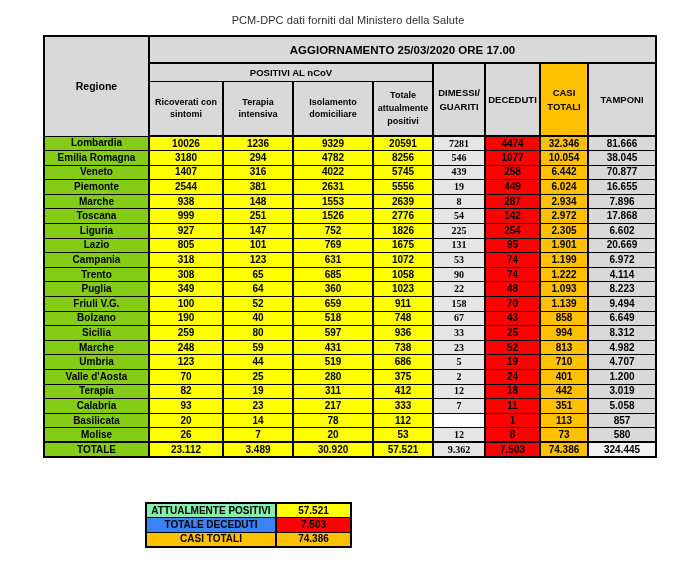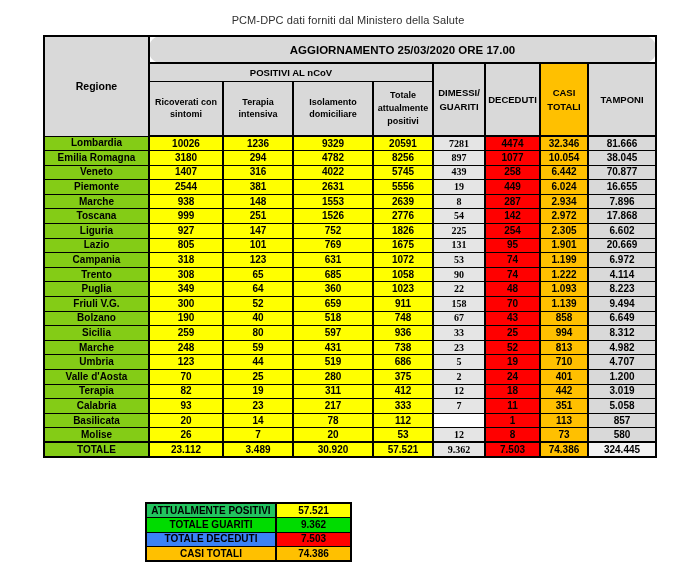--- a/index.html
+++ b/index.html
@@ -16,21 +16,21 @@
     border-collapse:collapse; table-layout:fixed;
     border:2px solid #000; background:#fff;
   }
   .main th, .main td {
     border:1px solid #000;
     border-left-width:2px; border-right-width:2px;
     text-align:center; vertical-align:middle;
     font-weight:bold; color:#000; padding:0 1px;
     overflow:hidden; white-space:normal;
   }
-  .main th.agg  { background:#d9d9d9; font-size:11.5px; height:27px; border-bottom-width:2px;border-radius:12px; }
+  .main th.agg  { background:#d9d9d9; font-size:11.5px; height:27px; border-bottom-width:2px; }
   .main th.region-h { background:#d9d9d9; font-size:10.5px; }
   .main th.grp  { background:#d9d9d9; font-size:9.5px; height:18px; }
   .main th.sh   { background:#d9d9d9; font-size:9px; height:55px; line-height:1.4; padding:0 3px; border-bottom-width:2px; }
   .main th.mh   { background:#d9d9d9; font-size:9.5px; line-height:1.4; border-bottom-width:2px; padding:0 2px; }
   .main th.mh-casi { background:#ffc000; }
 
   .main tbody td { height:14.6px; font-size:10px; line-height:1; }
   .main td.region { background:#84cc16; }
   .main td.c-yellow { background:#ffff00; }
   .main td.c-green  { background:#e5e5e5;font-family:Liberation Serif, serif; }
@@ -99,21 +99,21 @@
         <td class="c-red">4474</td>
         <td class="c-orange">32.346</td>
         <td class="c-gray">81.666</td>
       </tr>
       <tr>
         <td class="region">Emilia Romagna</td>
         <td class="c-yellow">3180</td>
         <td class="c-yellow">294</td>
         <td class="c-yellow">4782</td>
         <td class="c-yellow">8256</td>
-        <td class="c-green">897</td>
+        <td class="c-green">546</td>
         <td class="c-red">1077</td>
         <td class="c-orange">10.054</td>
         <td class="c-gray">38.045</td>
       </tr>
       <tr>
         <td class="region">Veneto</td>
         <td class="c-yellow">1407</td>
         <td class="c-yellow">316</td>
         <td class="c-yellow">4022</td>
         <td class="c-yellow">5745</td>
@@ -205,21 +205,21 @@
         <td class="c-yellow">64</td>
         <td class="c-yellow">360</td>
         <td class="c-yellow">1023</td>
         <td class="c-green">22</td>
         <td class="c-red">48</td>
         <td class="c-orange">1.093</td>
         <td class="c-gray">8.223</td>
       </tr>
       <tr>
         <td class="region">Friuli V.G.</td>
-        <td class="c-yellow">300</td>
+        <td class="c-yellow">100</td>
         <td class="c-yellow">52</td>
         <td class="c-yellow">659</td>
         <td class="c-yellow">911</td>
         <td class="c-green">158</td>
         <td class="c-red">70</td>
         <td class="c-orange">1.139</td>
         <td class="c-gray">9.494</td>
       </tr>
       <tr>
         <td class="region">Bolzano</td>
@@ -334,26 +334,22 @@
     </tbody>
 </table>
 
 <table class="summary">
   <colgroup>
       <col style="width:130px">
       <col style="width:75px">
     </colgroup>
   <tbody>
       <tr>
-        <td style="background-color: #22c55e; margin-top: 28px;">ATTUALMENTE POSITIVI</td>
+        <td style="background-color: #86efac; margin-top: 28px;">ATTUALMENTE POSITIVI</td>
         <td class="val" style="background-color: rgb(255, 255, 0);">57.521</td>
-      </tr>
-      <tr>
-        <td style="background-color: rgb(0, 220, 0);">TOTALE GUARITI</td>
-        <td class="val" style="background-color: rgb(0, 220, 0);">9.362</td>
       </tr>
       <tr>
         <td style="background-color: #3b82f6;">TOTALE DECEDUTI</td>
         <td class="val" style="background-color: rgb(255, 0, 0);">7.503</td>
       </tr>
       <tr>
         <td style="background-color: rgb(255, 192, 0);">CASI TOTALI</td>
         <td class="val" style="background-color: rgb(255, 192, 0);">74.386</td>
       </tr>
     </tbody>

